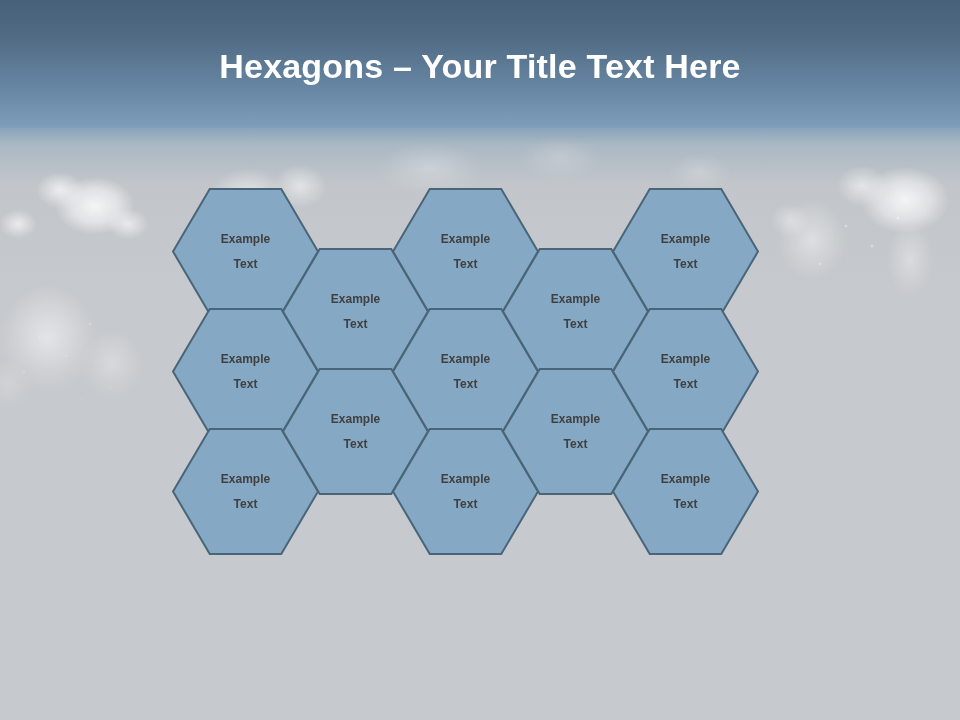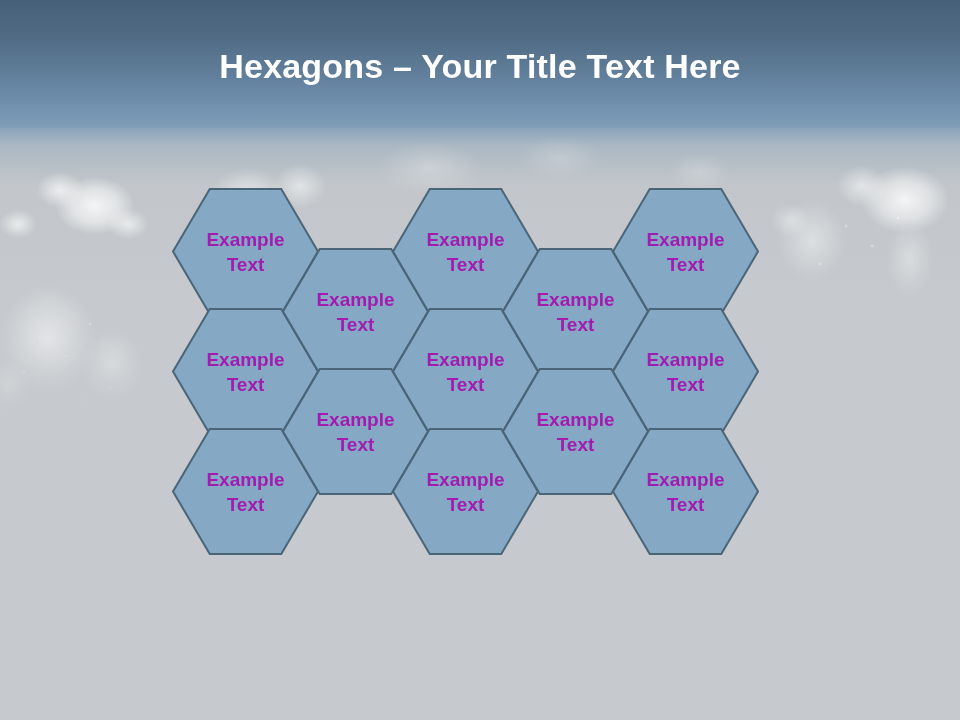--- a/index.html
+++ b/index.html
@@ -143,22 +143,22 @@
   .hex-label {
     position: absolute;
     left: 0;
     top: 0;
     width: 147px;
     height: 127px;
     display: flex;
     flex-direction: column;
     align-items: center;
     justify-content: center;
-    color: #a21caf;
-    font-size: 19px;
+    color: #404040;
+    font-size: 12px;
     font-weight: bold;
     line-height: 25px;
     text-align: center;
     pointer-events: none;
   }
 </style>
 </head>
 <body>
 
 <div id="slide">

